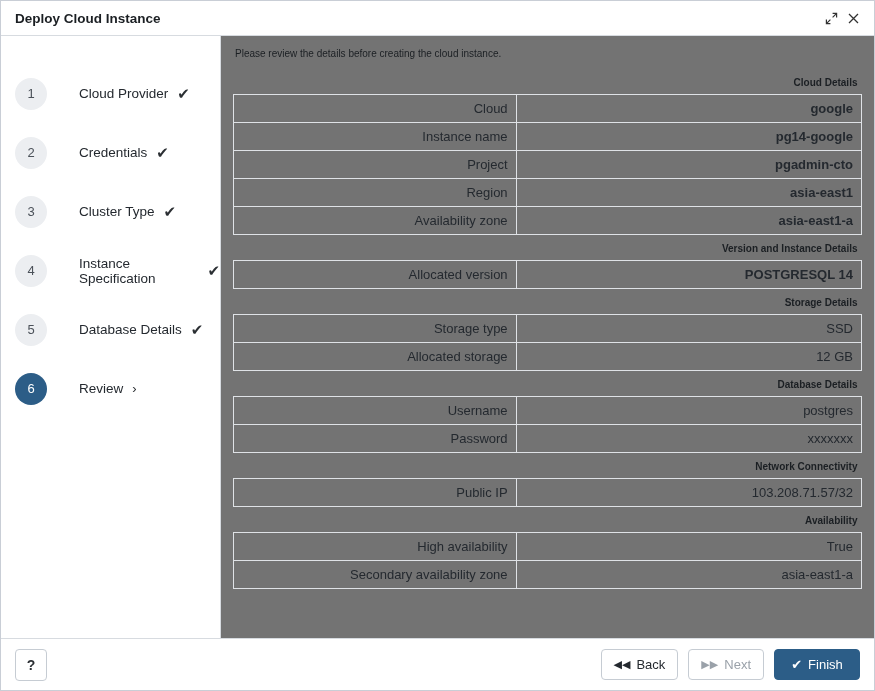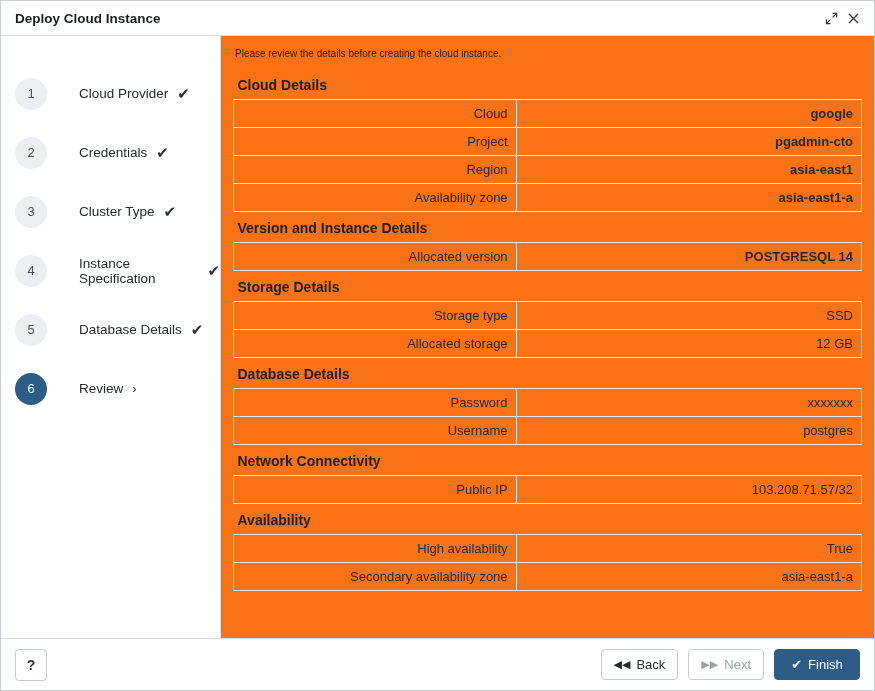--- a/index.html
+++ b/index.html
@@ -10,21 +10,21 @@
   body {
     font-family: "Liberation Sans", sans-serif;
     font-size: 13px;
     color: #222222;
   }
   .window {
     width: 875px;
     height: 691px;
     box-sizing: border-box;
     border: 1px solid #c9ced6;
-    background: #f97316;
+    background: #737373;
     display: flex;
     flex-direction: column;
     overflow: hidden;
   }
   
   .titlebar {
     height: 34px;
     flex: 0 0 34px;
     border-bottom: 1px solid #d7dbe0;
     display: flex;
@@ -118,24 +118,25 @@
     margin: 0 0 10px 2px;
   }
   table.review {
     width: 100%;
     border-collapse: collapse;
     table-layout: fixed;
   }
   table.review tr.section td {
     border: none;
     border-bottom: 1px solid #dfe2e6;
-    font-size: 14px;
+    font-size: 10px;
     font-weight: bold;
     color: #1b1f23;
     padding: 8px 4px 6px 4px;
+    text-align: right;
   }
   table.review tr.row td {
     border: 1px solid #dfe2e6;
     padding: 6px 8px;
     font-size: 13px;
     color: #24292f;
     height: 15px;
   }
   table.review tr.row td.k {
     text-align: right;
@@ -274,20 +275,24 @@
         <tbody>
 
           <tr class="section">
             <td colspan="2">Cloud Details</td>
           </tr>
           <tr class="row">
             <td class="k">Cloud</td>
             <td class="v b">google</td>
           </tr>
           <tr class="row">
+            <td class="k">Instance name</td>
+            <td class="v b">pg14-google</td>
+          </tr>
+          <tr class="row">
             <td class="k">Project</td>
             <td class="v b">pgadmin-cto</td>
           </tr>
           <tr class="row">
             <td class="k">Region</td>
             <td class="v b">asia-east1</td>
           </tr>
           <tr class="row">
             <td class="k">Availability zone</td>
             <td class="v b">asia-east1-a</td>
@@ -310,26 +315,26 @@
           </tr>
           <tr class="row">
             <td class="k">Allocated storage</td>
             <td class="v">12 GB</td>
           </tr>
 
           <tr class="section">
             <td colspan="2">Database Details</td>
           </tr>
           <tr class="row">
+            <td class="k" style="width:65%">Username</td>
+            <td class="v">postgres</td>
+          </tr>
+          <tr class="row">
             <td class="k">Password</td>
             <td class="v">xxxxxxx</td>
-          </tr>
-          <tr class="row">
-            <td class="k" style="width:65%">Username</td>
-            <td class="v">postgres</td>
           </tr>
 
           <tr class="section">
             <td colspan="2">Network Connectivity</td>
           </tr>
           <tr class="row">
             <td class="k" style="width:35%">Public IP</td>
             <td class="v">103.208.71.57/32</td>
           </tr>
 

